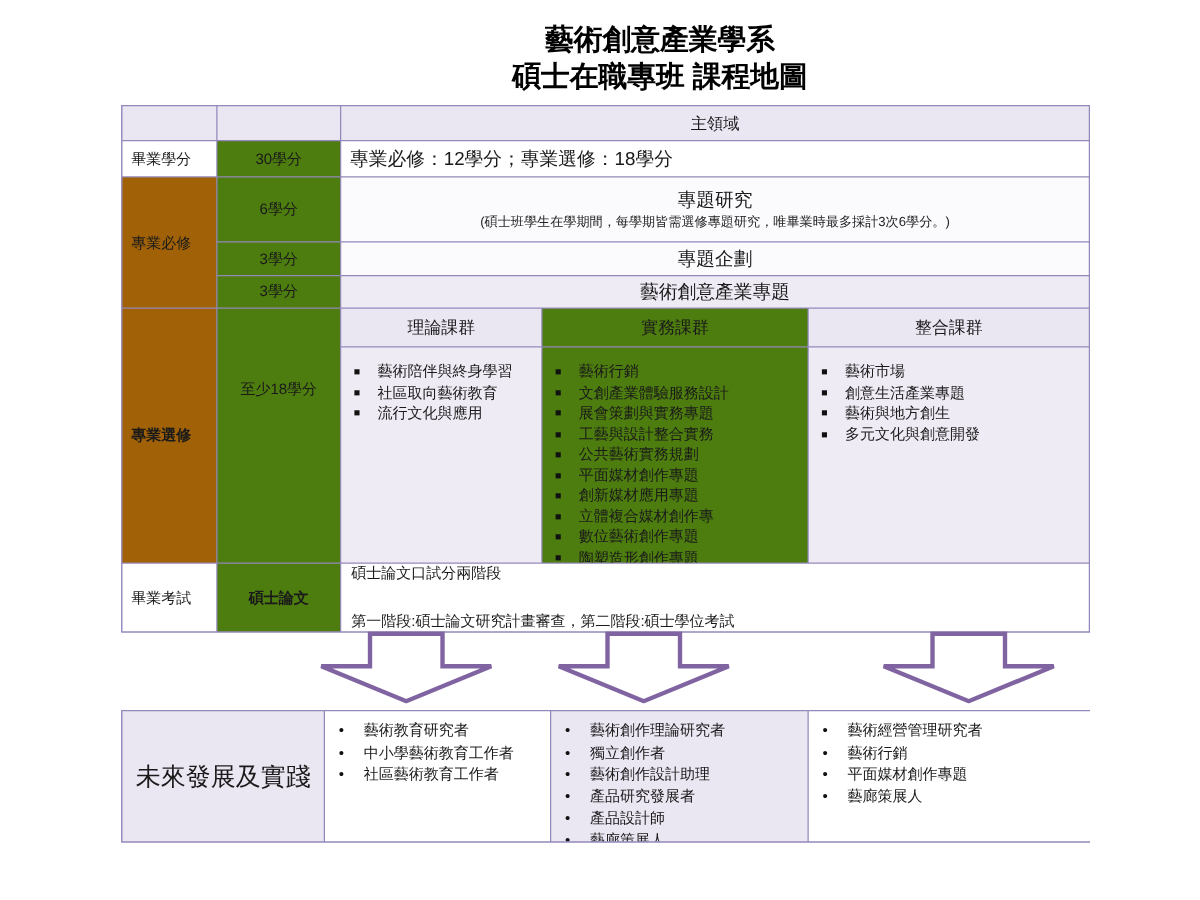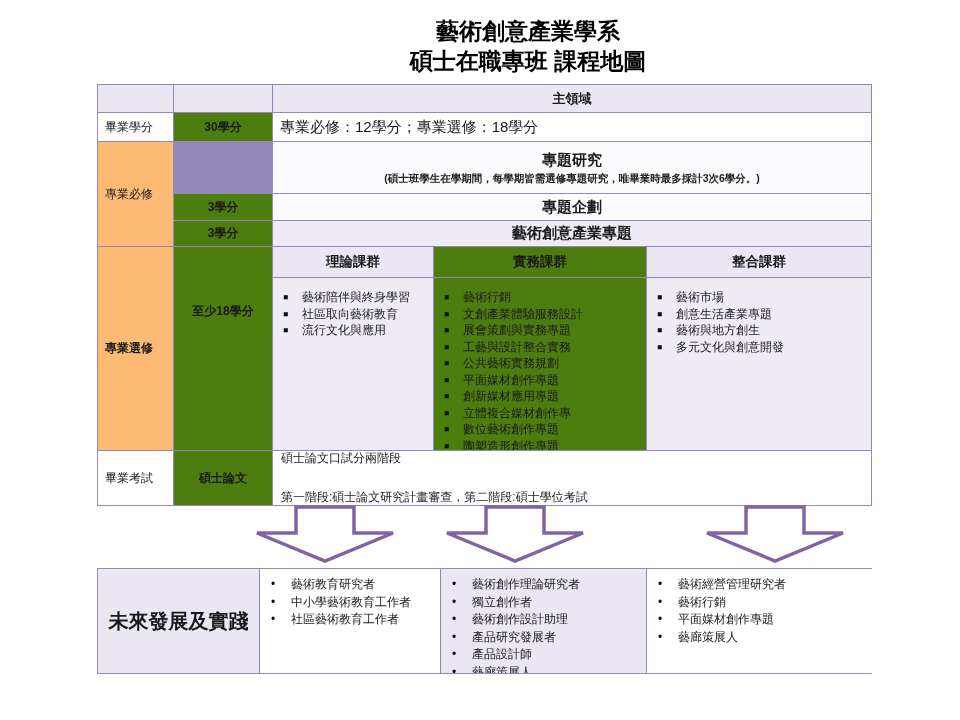--- a/index.html
+++ b/index.html
@@ -14,25 +14,25 @@
   }
   
   .main-table{
     position:absolute;left:97px;top:84px;width:773px;
     display:grid;
     grid-template-columns:75px 98px 160px 212px 224px;
     grid-template-rows:27px 28px 51px 26px 25px 30px 172px 54px;
     gap:1px;background:#9488bb;border:1px solid #9488bb;
   }
   .cell{background:#fff;display:flex;align-items:center;font-size:12px;overflow:hidden;}
-  .c-center{justify-content:center;text-align:center;font-weight:bold;}
+  .c-center{justify-content:center;text-align:center;}
   .c-left{padding-left:7px;}
   .c-col{flex-direction:column;justify-content:center;}
   .tintA{background:#EAE6F2;}
-  .tintA2{background:#fdba74;}
+  .tintA2{background:#a16207;}
   .tintB{background:#4d7c0f;}
   .nearwhite{background:#FBFAFD;}
   .tintA3{background:#EFEBF5;}
   .span3{grid-column:3 / 6;}
   .fs15{font-size:15px;}
   .fs14{font-size:13.5px;}
   .fs13{font-size:13px;}
   .bold{font-weight:bold;}
   .note{font-size:10.5px;line-height:13px;margin-top:2px;color:#222;}
   .exam-detail{display:flex;flex-direction:column;justify-content:center;align-items:flex-start;padding-left:8px;line-height:17px;gap:22px;}
@@ -71,20 +71,21 @@
   <div class="cell tintA" style="grid-column:1;grid-row:1;"></div>
   <div class="cell tintA" style="grid-column:2;grid-row:1;"></div>
   <div class="cell tintA c-center fs13 span3" style="grid-row:1;">主領域</div>
 
   <div class="cell c-left" style="grid-column:1;grid-row:2;">畢業學分</div>
   <div class="cell tintB c-center" style="grid-column:2;grid-row:2;">30學分</div>
   <div class="cell c-left fs15 span3" style="grid-row:2;">專業必修：12學分；專業選修：18學分</div>
 
   <div class="cell tintA2 c-left" style="grid-column:1;grid-row:3 / 6;">專業必修</div>
 
+  <div class="cell tintB c-center" style="grid-column:2;grid-row:3;">6學分</div>
   <div class="cell nearwhite c-center c-col span3" style="grid-row:3;">
     <div class="fs15">專題研究</div>
     <div class="note">(碩士班學生在學期間，每學期皆需選修專題研究，唯畢業時最多採計3次6學分。)</div>
   </div>
 
   <div class="cell tintB c-center" style="grid-column:2;grid-row:4;">3學分</div>
   <div class="cell nearwhite c-center fs15 span3" style="grid-row:4;">專題企劃</div>
 
   <div class="cell tintB c-center" style="grid-column:2;grid-row:5;">3學分</div>
   <div class="cell tintA3 c-center fs15 span3" style="grid-row:5;">藝術創意產業專題</div>

